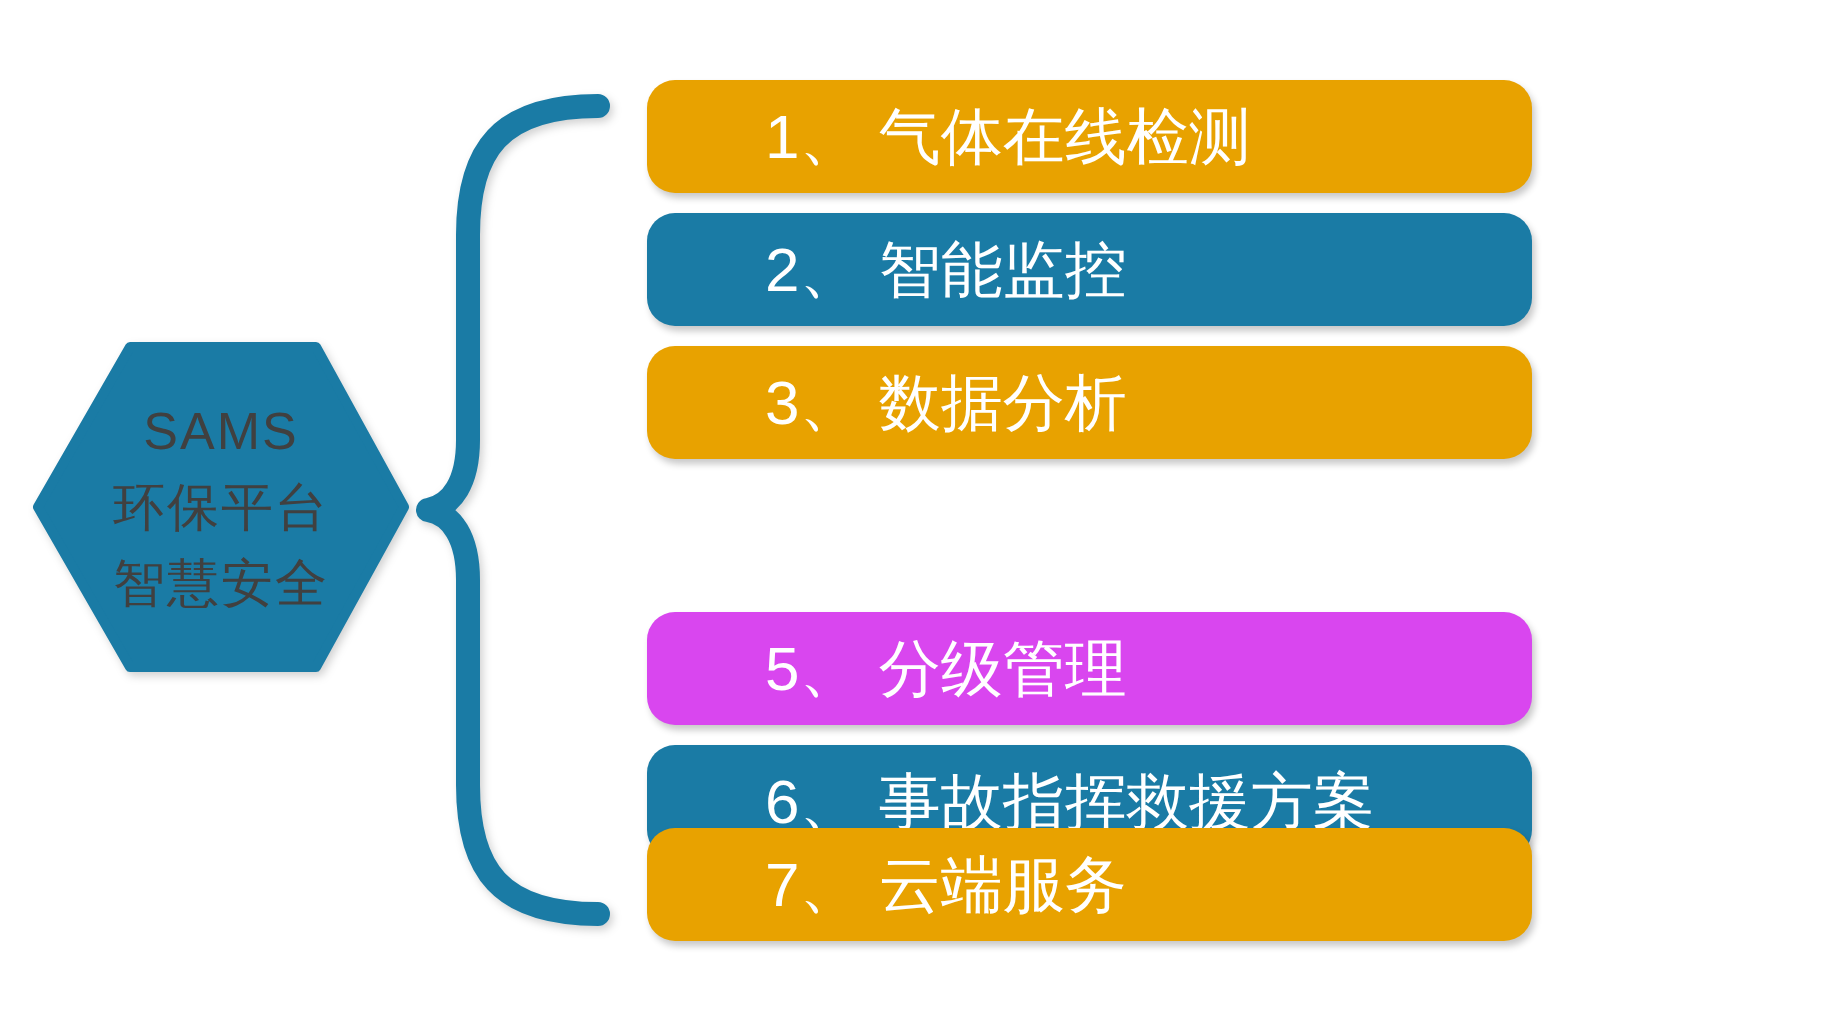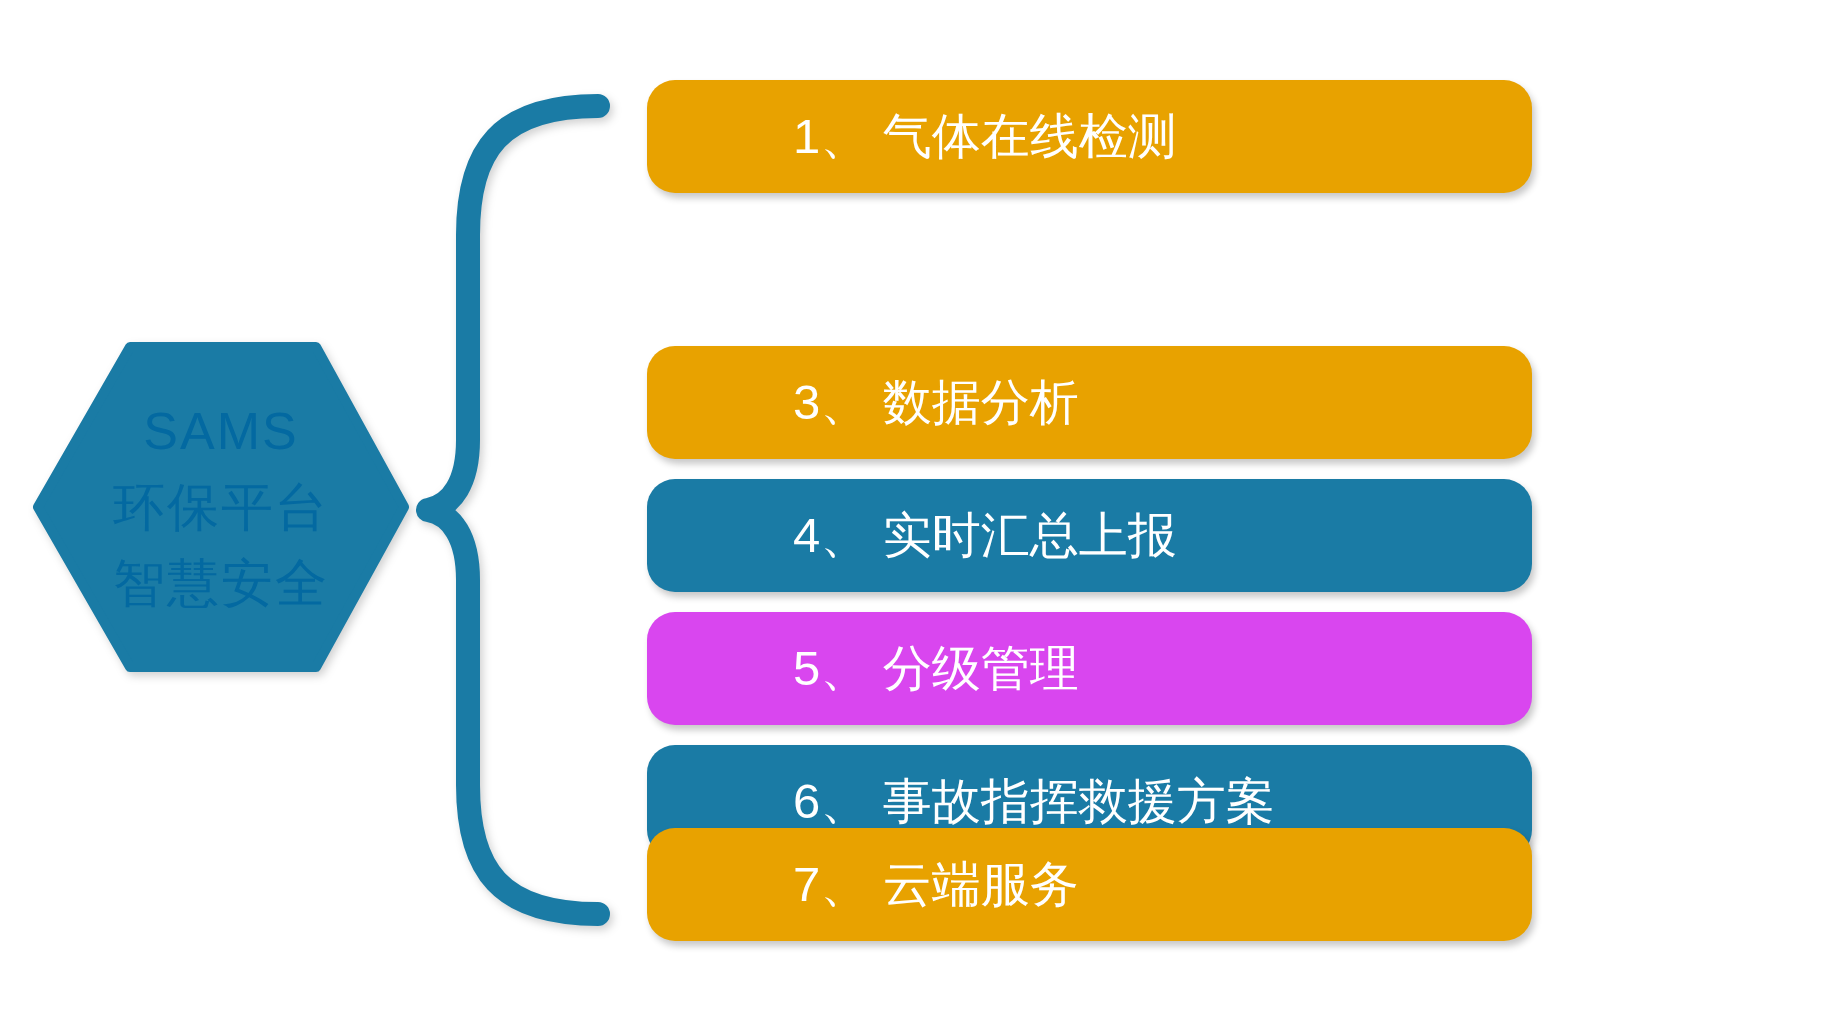--- a/index.html
+++ b/index.html
@@ -27,43 +27,42 @@
     position: absolute;
     left: 38px;
     top: 357px;
     width: 366px;
     height: 300px;
     display: flex;
     flex-direction: column;
     align-items: center;
     justify-content: center;
     text-align: center;
-    color: #0369a1;
+    color: #404040;
     font-size: 52px;
     line-height: 76px;
     letter-spacing: 2px;
     white-space: nowrap;
   }
   .bar {
     position: absolute;
     left: 647px;
     width: 885px;
     height: 113px;
     border-radius: 28px;
     display: flex;
     align-items: center;
     padding-left: 118px;
     box-sizing: border-box;
     box-shadow: 3px 5px 7px rgba(0,0,0,0.22);
   }
   .bar-label {
     color: #ffffff;
-    font-size: 49px;
+    font-size: 62px;
     white-space: nowrap;
-    margin-left: 28px;
   }
 </style>
 </head>
 <body>
 
 <div class="canvas">
 
   <svg class="shapes-svg" viewBox="0 0 1824 1033" xmlns="http://www.w3.org/2000/svg">
 
     <polygon points="38,507 130,347 316,347 404,507 316,667 130,667" stroke-width="10" stroke-linejoin="round" fill="#1A7BA5"></polygon>
@@ -80,25 +79,25 @@
 
   <div class="hex-title">
     <div>SAMS</div>
     <div>环保平台</div>
     <div>智慧安全</div>
   </div>
 
   <div class="bar" style="top: 80px; background: rgb(232, 162, 0);">
     <span class="bar-label">1、 气体在线检测</span>
   </div>
+  <div class="bar" style="top: 213px; background: rgb(26, 123, 165);">
+    <span class="bar-label">2、 智能监控</span>
+  </div>
   <div class="bar" style="top: 346px; background: rgb(232, 162, 0); align-items: center;">
     <span class="bar-label">3、 数据分析</span>
-  </div>
-  <div class="bar" style="top: 479px; background: rgb(26, 123, 165);">
-    <span class="bar-label">4、 实时汇总上报</span>
   </div>
   <div class="bar" style="top: 612px; background: #d946ef;">
     <span class="bar-label">5、 分级管理</span>
   </div>
   <div class="bar" style="top: 745px; background: rgb(26, 123, 165);">
     <span class="bar-label">6、 事故指挥救援方案</span>
   </div>
   <div class="bar" style="top: 828px; background: rgb(232, 162, 0);">
     <span class="bar-label">7、 云端服务</span>
   </div>

